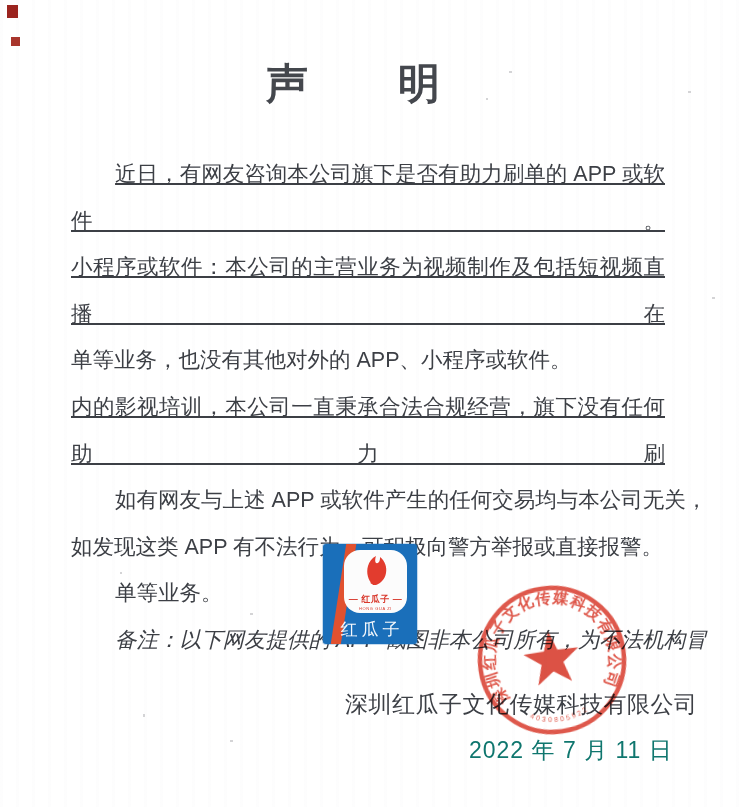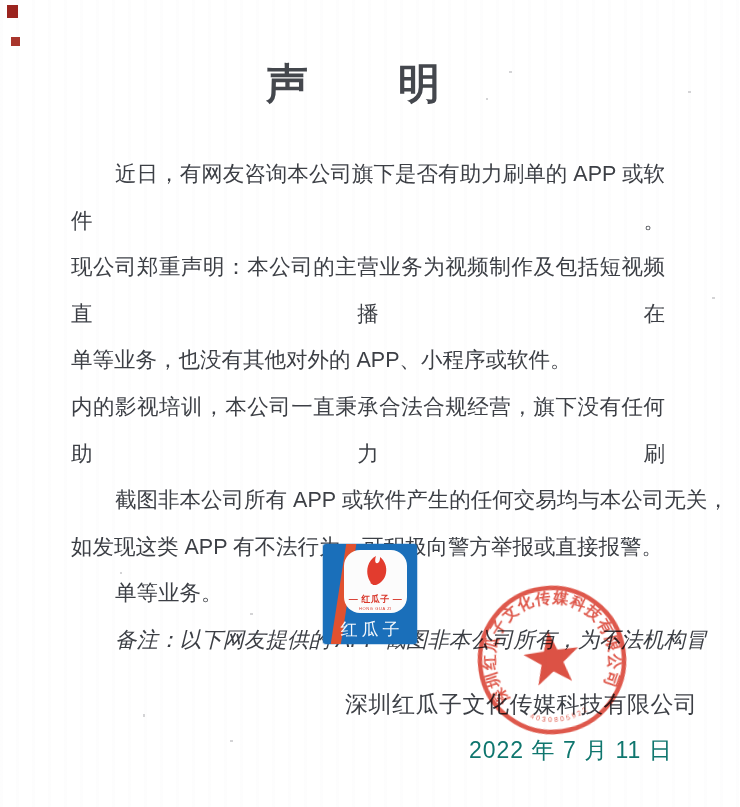--- a/index.html
+++ b/index.html
@@ -17,21 +17,21 @@
   .doc-title{
     position:absolute;top:56px;left:0;width:740px;text-align:center;
     font-size:42px;font-weight:600;color:#44474d;white-space:pre;
     transform:translateX(-16px);letter-spacing:2px;z-index:2;
   }
   .body-text{
     position:absolute;top:151px;left:71px;width:594px;z-index:2;
     font-size:21.5px;line-height:46.6px;color:#3c3f45;
   }
   .t-line{white-space:nowrap;}
-  .t-line.justify{white-space:normal;text-align:justify;text-align-last:justify;}
+  .t-line.justify{white-space:normal;text-align:justify;text-align-last:justify;text-decoration:underline;}
   .t-line.indent{text-indent:2.05em;}
   .t-line.italic{font-style:italic;}
   
   .app-logo{
     position:absolute;left:323px;top:544px;width:94px;height:100px;
     background:#1a6fba;border-radius:3px;overflow:hidden;z-index:2;
     box-shadow:0 0 0 1px rgba(26,111,186,0.25);
   }
   .logo-stripe{
     position:absolute;left:7px;top:-10px;width:10px;height:115px;
@@ -90,24 +90,24 @@
 <div class="speck s4"></div>
 <div class="speck s5"></div>
 <div class="speck s6"></div>
 <div class="speck s7"></div>
 <div class="speck s8"></div>
 
 <div class="doc-title">声　　明</div>
 
 <div class="body-text">
   <div class="t-line indent justify">近日，有网友咨询本公司旗下是否有助力刷单的 APP 或软件。</div>
-  <div class="t-line justify">现公司郑重声明：本公司的主营业务为视频制作及包括短视频直播在</div>
+  <div class="t-line justify">小程序或软件：本公司的主营业务为视频制作及包括短视频直播在</div>
   <div class="t-line">单等业务，也没有其他对外的 APP、小程序或软件。</div>
   <div class="t-line justify">内的影视培训，本公司一直秉承合法合规经营，旗下没有任何助力刷</div>
-  <div class="t-line indent">截图非本公司所有 APP 或软件产生的任何交易均与本公司无关，</div>
+  <div class="t-line indent">如有网友与上述 APP 或软件产生的任何交易均与本公司无关，</div>
   <div class="t-line">如发现这类 APP 有不法行为，可积极向警方举报或直接报警。</div>
   <div class="t-line indent">单等业务。</div>
   <div class="t-line indent italic">备注：以下网友提供的 APP 截图非本公司所有，为不法机构冒</div>
 </div>
 
 <div class="app-logo">
   <div class="logo-stripe"></div>
   <div class="logo-badge">
     <svg width="34" height="34" viewBox="0 0 34 34" style="margin-top:4px">
       <path d="M14,31 C9,26 7,19 9,12 C10,8 13,4 17,2 C15,8 17,11 20,8 C21,6 21,5 21,3

